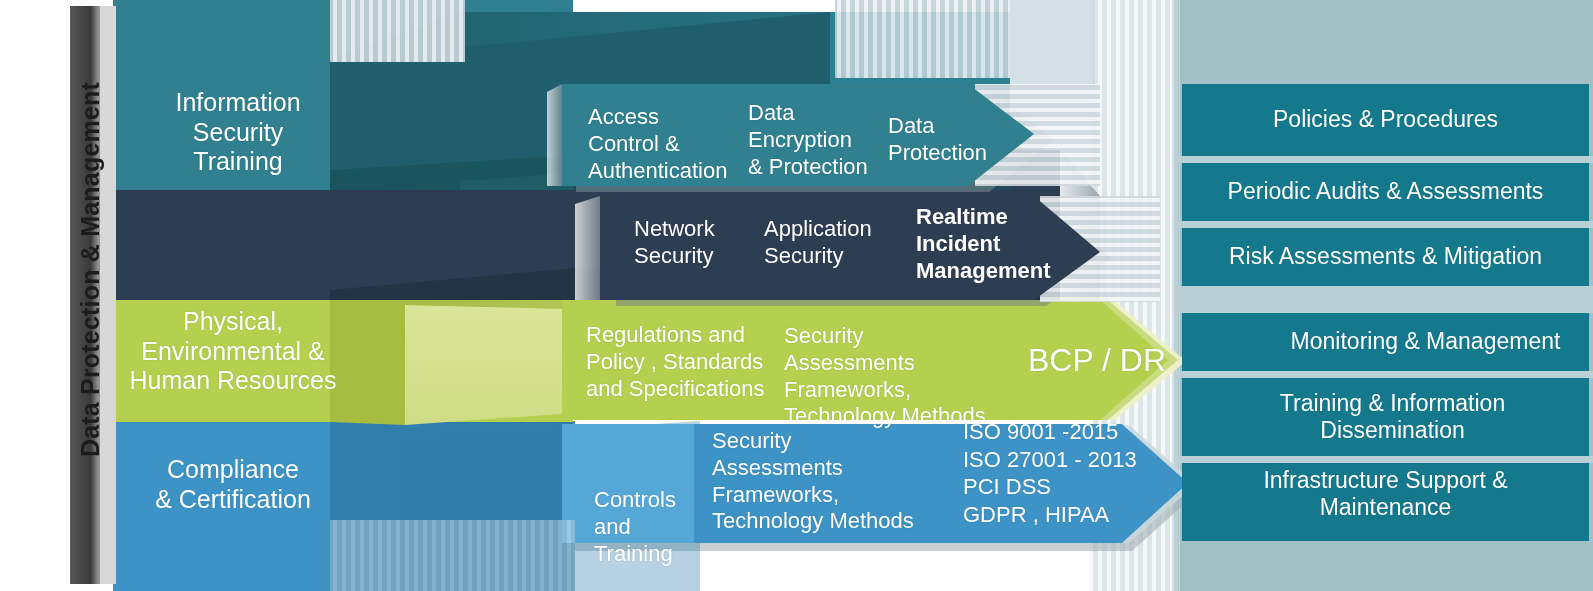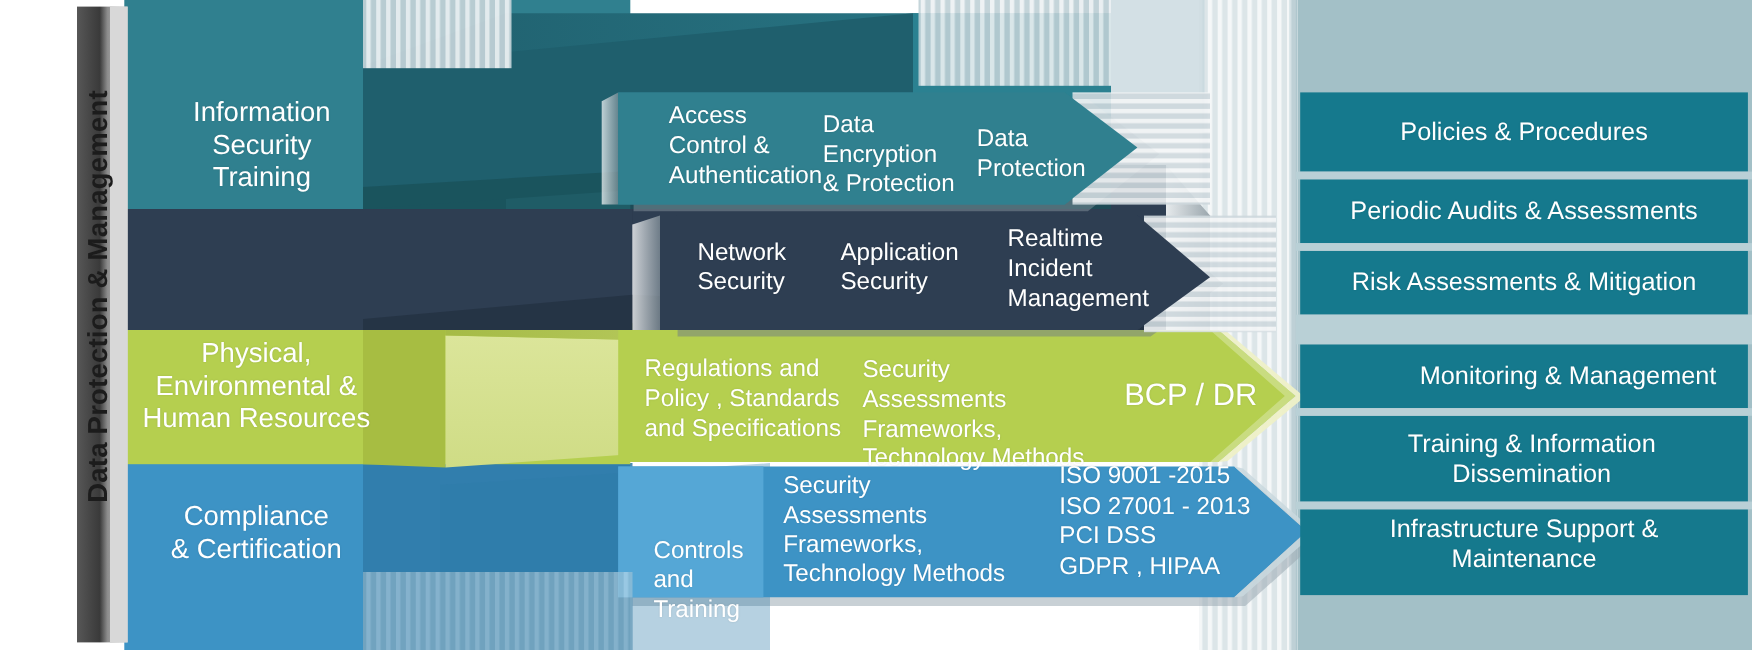--- a/index.html
+++ b/index.html
@@ -3,21 +3,21 @@
 <meta charset="utf-8">
 <style>
   html,body{margin:0;padding:0;background:#ffffff;}
   body{font-family:"Liberation Sans","DejaVu Sans",sans-serif;}
   #stage{position:relative;width:1593px;height:591px;overflow:hidden;background:#ffffff;}
   #art{position:absolute;inset:0;width:1593px;height:591px;}
   .lbl{position:absolute;color:#ffffff;text-align:center;line-height:1.18;
        text-shadow:0 0 2px rgba(0,0,0,.12);pointer-events:auto;}
   .catlbl{font-size:25px;}
   .steplbl{font-size:22px;text-align:left;line-height:1.22;}
-  .bcplbl{font-size:28px;text-align:left;}
+  .bcplbl{font-size:32px;text-align:center;}
   .panellbl{font-size:23px;display:flex;align-items:center;justify-content:center;}
   .vaxis{position:absolute;left:-170px;top:255px;width:520px;transform:rotate(-90deg);
          transform-origin:center center;color:#1c1c1c;font-weight:bold;font-size:25px;
          text-align:center;letter-spacing:.2px;}
 </style>
 </head>
 <body>
 
 <div id="stage">
 
@@ -154,21 +154,21 @@
     <div>Physical,</div>
     <div>Environmental &amp;</div>
     <div>Human Resources</div>
   </div>
 
   <div class="lbl catlbl" style="left:113px;top:455px;width:240px;">
     <div>Compliance</div>
     <div>&amp; Certification</div>
   </div>
 
-  <div class="lbl steplbl" style="left:588px;top:92px;width:160px;margin-left:20px;">
+  <div class="lbl steplbl" style="left:588px;top:104px;width:160px;">
     <div>Access</div>
     <div>Control &amp;</div>
     <div>Authentication</div>
   </div>
   <div class="lbl steplbl" style="left:748px;top:100px;width:150px;">
     <div>Data</div>
     <div>Encryption</div>
     <div>&amp; Protection</div>
   </div>
   <div class="lbl steplbl" style="left:888px;top:113px;width:130px;">
@@ -177,21 +177,21 @@
   </div>
 
   <div class="lbl steplbl" style="left:634px;top:216px;width:140px;">
     <div>Network</div>
     <div>Security</div>
   </div>
   <div class="lbl steplbl" style="left:764px;top:216px;width:150px;">
     <div>Application</div>
     <div>Security</div>
   </div>
-  <div class="lbl steplbl" style="left:916px;top:204px;width:160px;">
+  <div class="lbl steplbl" style="left:916px;top:204px;width:160px;font-weight:bold;">
     <div>Realtime</div>
     <div>Incident</div>
     <div>Management</div>
   </div>
 
   <div class="lbl steplbl" style="left:586px;top:322px;width:180px;">
     <div>Regulations and</div>
     <div>Policy , Standards</div>
     <div>and Specifications</div>
   </div>

